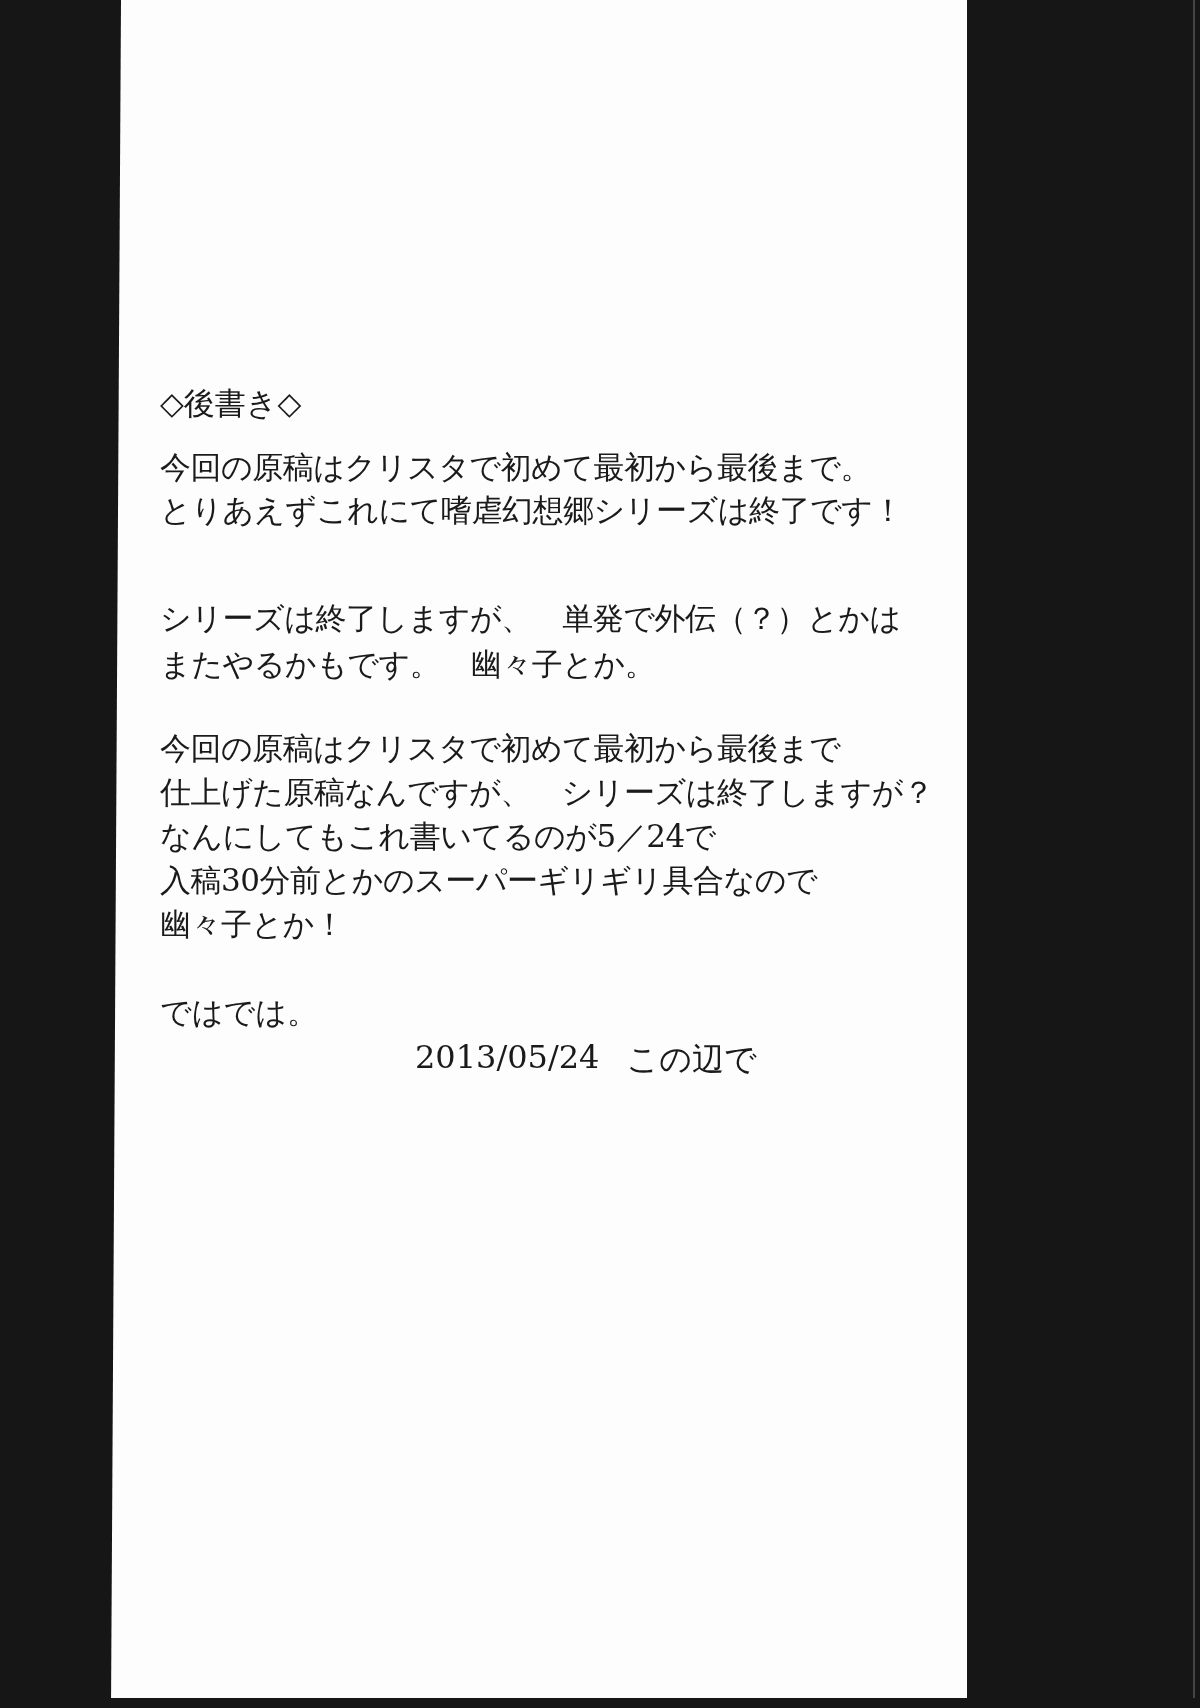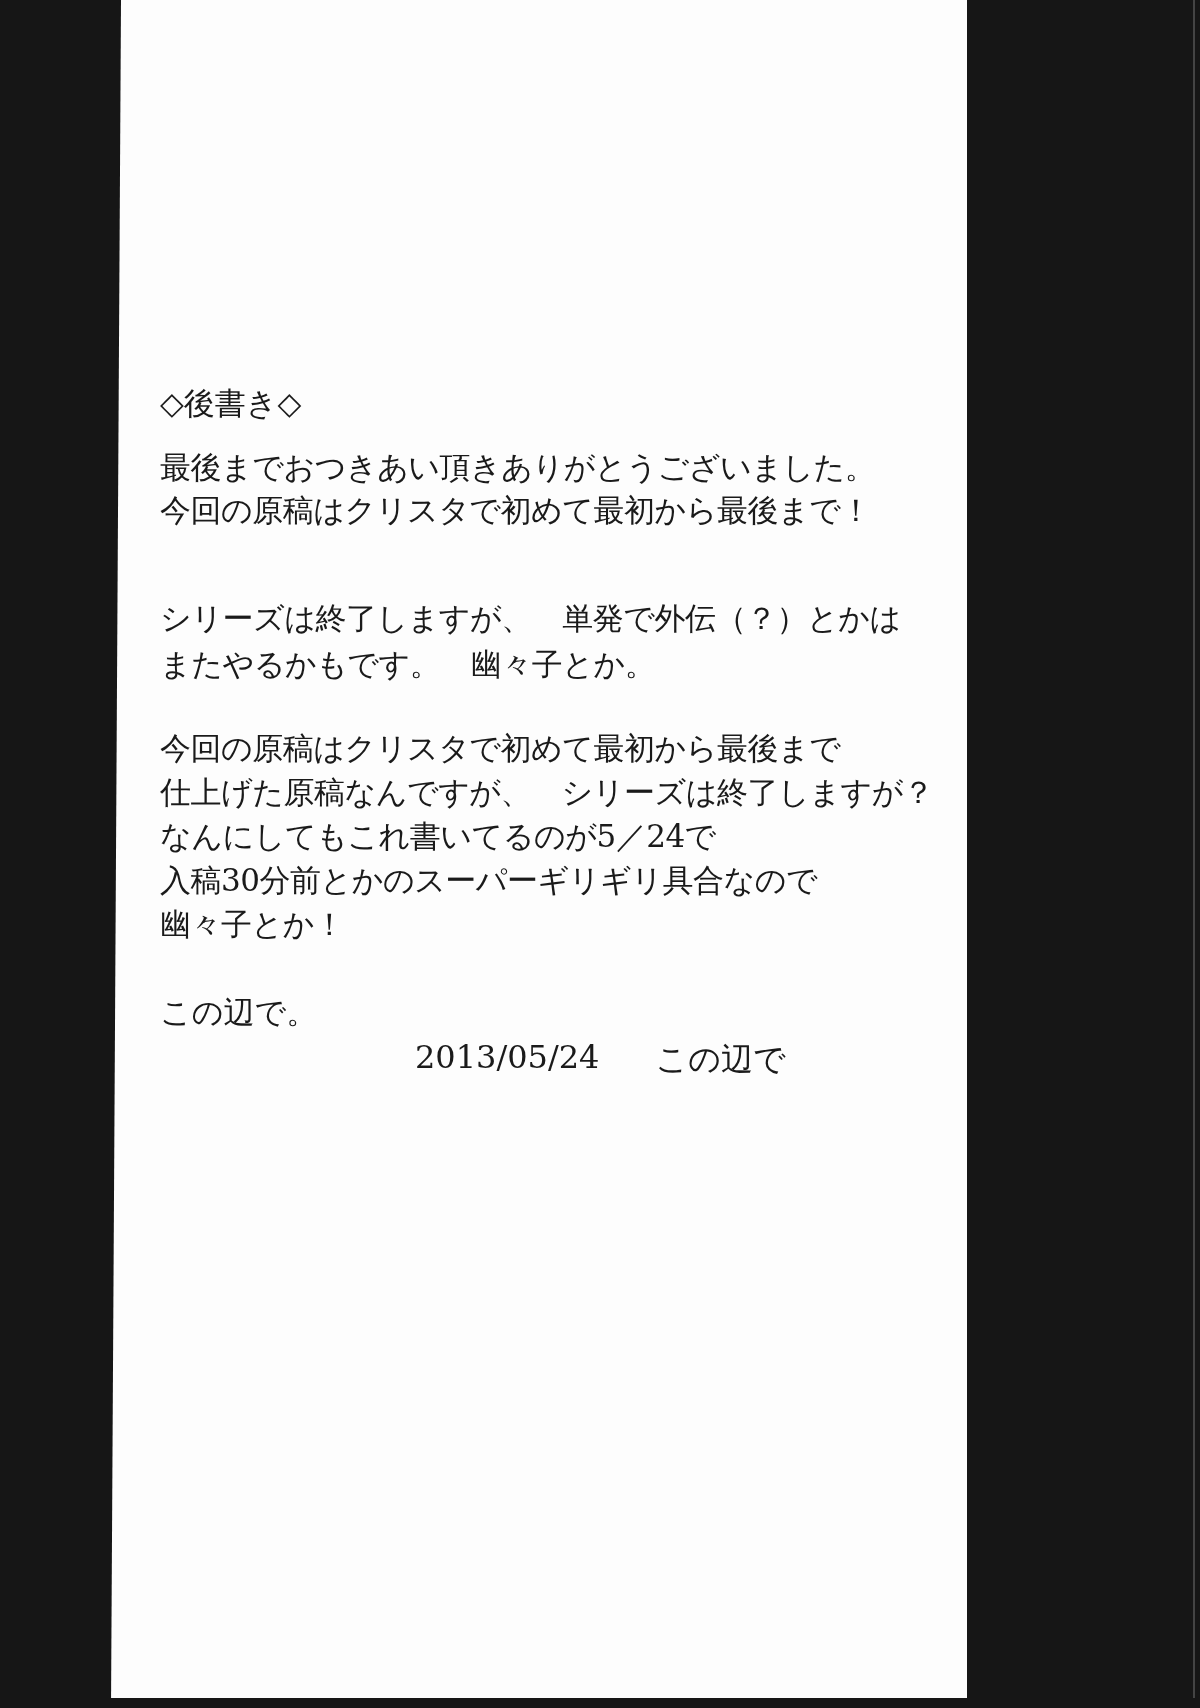--- a/index.html
+++ b/index.html
@@ -64,52 +64,52 @@
   .farewell {
     position: absolute;
     left: 160px; top: 992px;
     font-size: 31px;
     white-space: pre;
   }
   .signature {
     position: absolute;
     left: 415px; top: 1038px;
     display: flex;
-    gap: 56px;
+    gap: 27px;
     font-size: 32px;
     white-space: pre;
   }
 </style>
 </head>
 <body style="--edge: #161616; --paper: #fdfdfd; --ink: #1a1a1a;">
 
 <div class="edge edge-left"></div>
 <div class="edge edge-right">
   <div class="scan-highlight"></div>
 </div>
 <div class="edge edge-bottom"></div>
 
 <div class="title">◇後書き◇</div>
 
 <div class="para para-1">
-  <div class="text-line">最後までおつきあい頂きありがとうございました。</div>
-  <div class="text-line">今回の原稿はクリスタで初めて最初から最後まで！</div>
+  <div class="text-line">今回の原稿はクリスタで初めて最初から最後まで。</div>
+  <div class="text-line">とりあえずこれにて嗜虐幻想郷シリーズは終了です！</div>
 </div>
 
 <div class="para para-2">
   <div class="text-line">シリーズは終了しますが、　単発で外伝（？）とかは</div>
   <div class="text-line">またやるかもです。　幽々子とか。</div>
 </div>
 
 <div class="para para-3">
   <div class="text-line">今回の原稿はクリスタで初めて最初から最後まで</div>
   <div class="text-line">仕上げた原稿なんですが、　シリーズは終了しますが？</div>
   <div class="text-line">なんにしてもこれ書いてるのが5／24で</div>
   <div class="text-line">入稿30分前とかのスーパーギリギリ具合なので</div>
   <div class="text-line">幽々子とか！</div>
 </div>
 
-<div class="farewell">この辺で。</div>
+<div class="farewell">ではでは。</div>
 
 <div class="signature">
   <span>2013/05/24</span>
   <span>この辺で</span>
 </div>
 
 </body></html>

